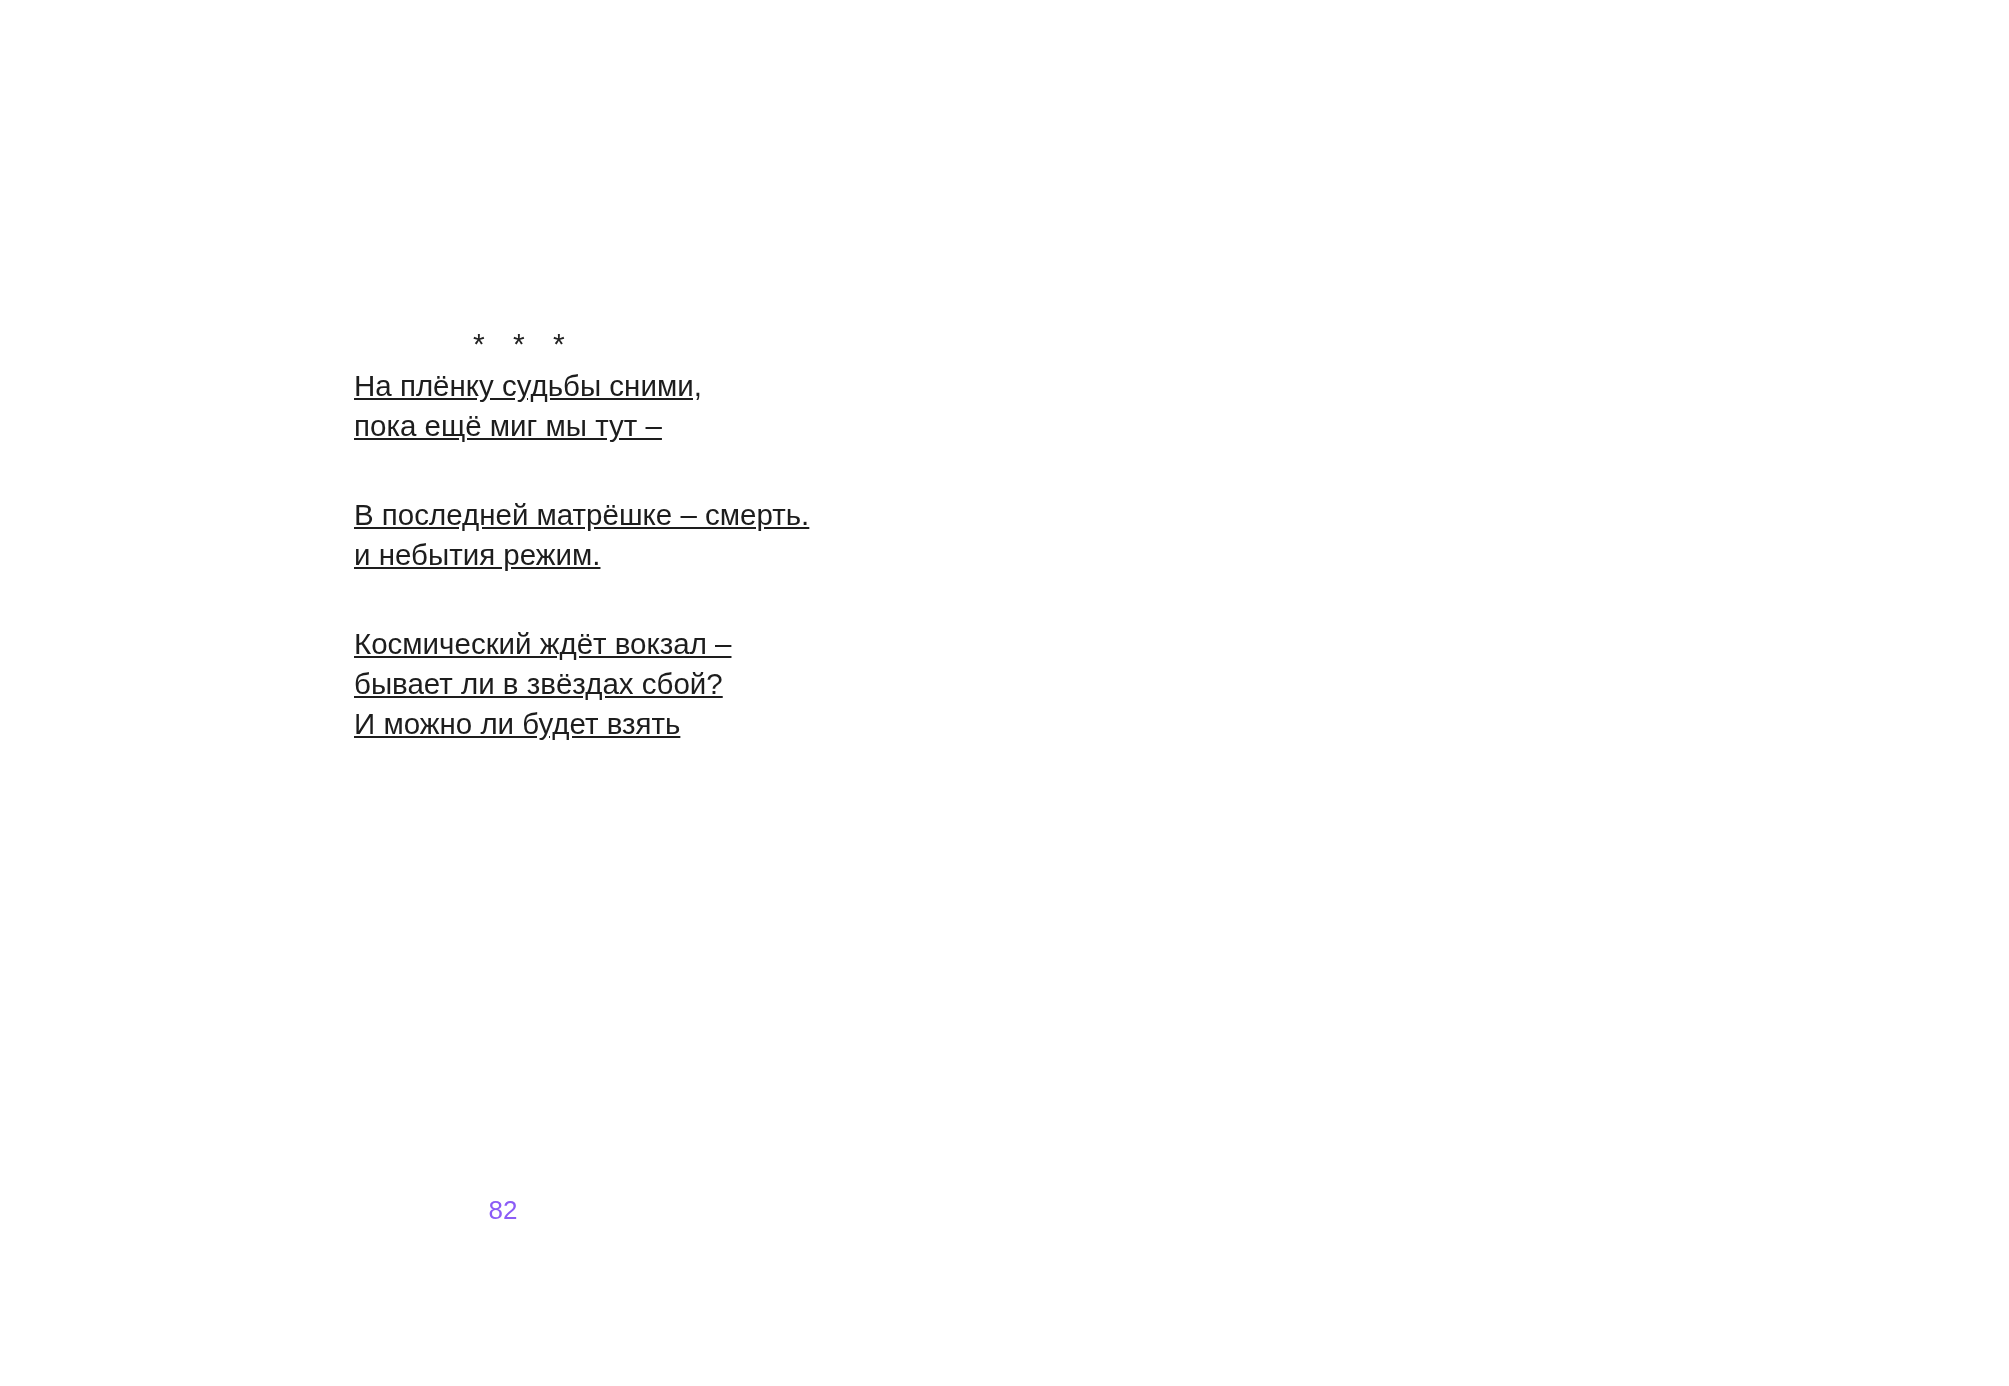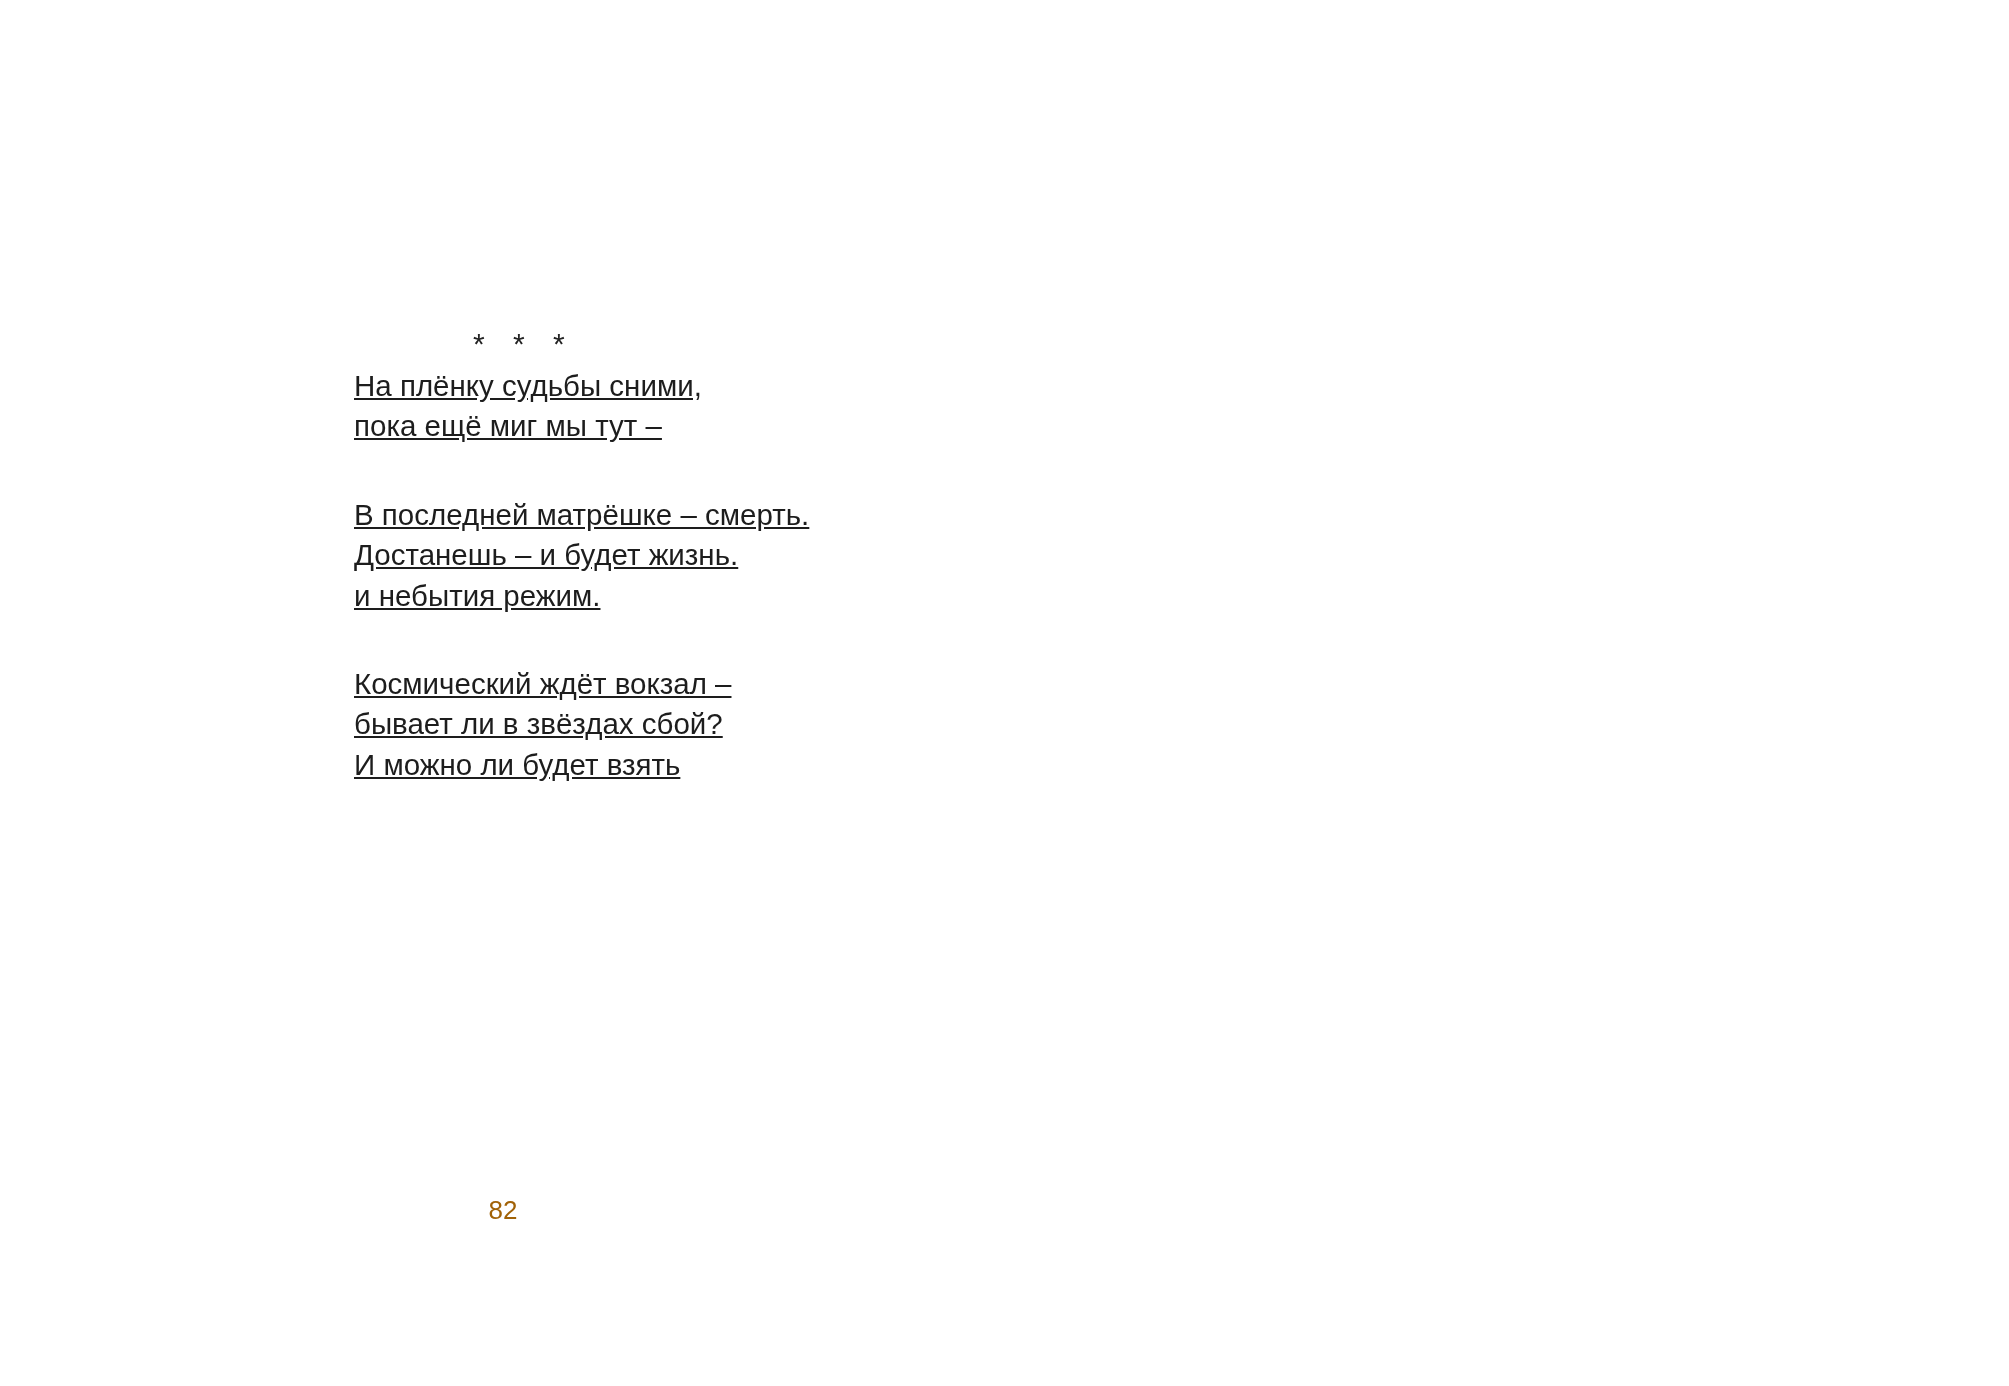--- a/index.html
+++ b/index.html
@@ -49,21 +49,21 @@
     text-decoration: underline;
   }
   .poem .stanza { margin: 0; }
   .poem .stanza + .stanza { margin-top: 48px; }
   .poem .line { display: block; white-space: pre; }
 
   .folio {
     position: absolute;
     font-size: 26px;
     line-height: 1;
-    color: #a16207;
+    color: #8b5cf6;
     text-align: center;
     width: 120px;
   }
 
   
   #sep-left   { left: 473px;  top: 329px; }
   #poem-left  { left: 354px;  top: 366px; }
   #folio-left { left: 443px;  top: 1197px; }
 </style>
 </head>
@@ -77,21 +77,20 @@
 
     <div class="poem" id="poem-left">
 
       <div class="stanza">
         <span class="line">На плёнку судьбы сними,</span>
         <span class="line">пока ещё миг мы тут –</span>
       </div>
 
       <div class="stanza">
         <span class="line">В последней матрёшке – смерть.</span>
-        <span class="line">Достанешь – и будет жизнь.</span>
         <span class="line">и небытия режим.</span>
       </div>
 
       <div class="stanza">
         <span class="line">Космический ждёт вокзал –</span>
         <span class="line">бывает ли в звёздах сбой?</span>
         <span class="line">И можно ли будет взять</span>
       </div>
 
     </div>

